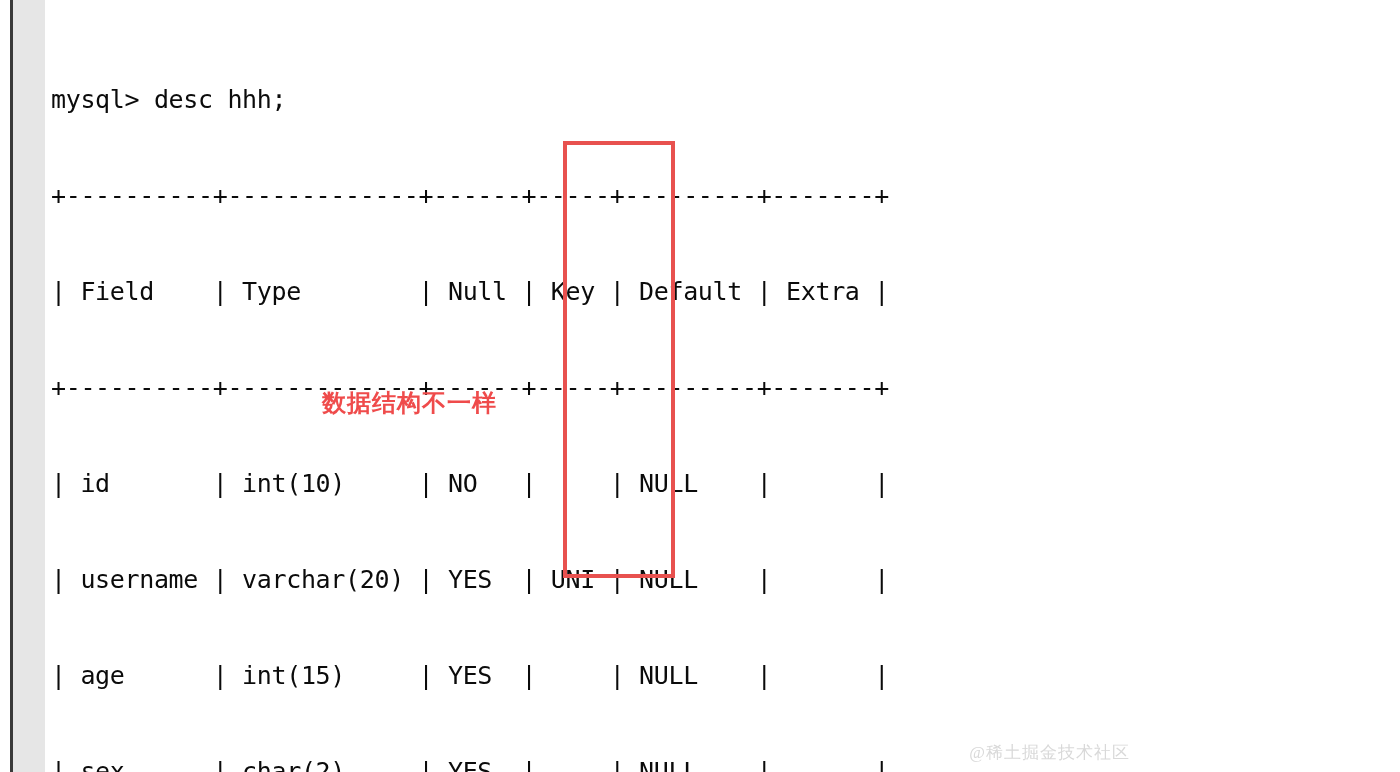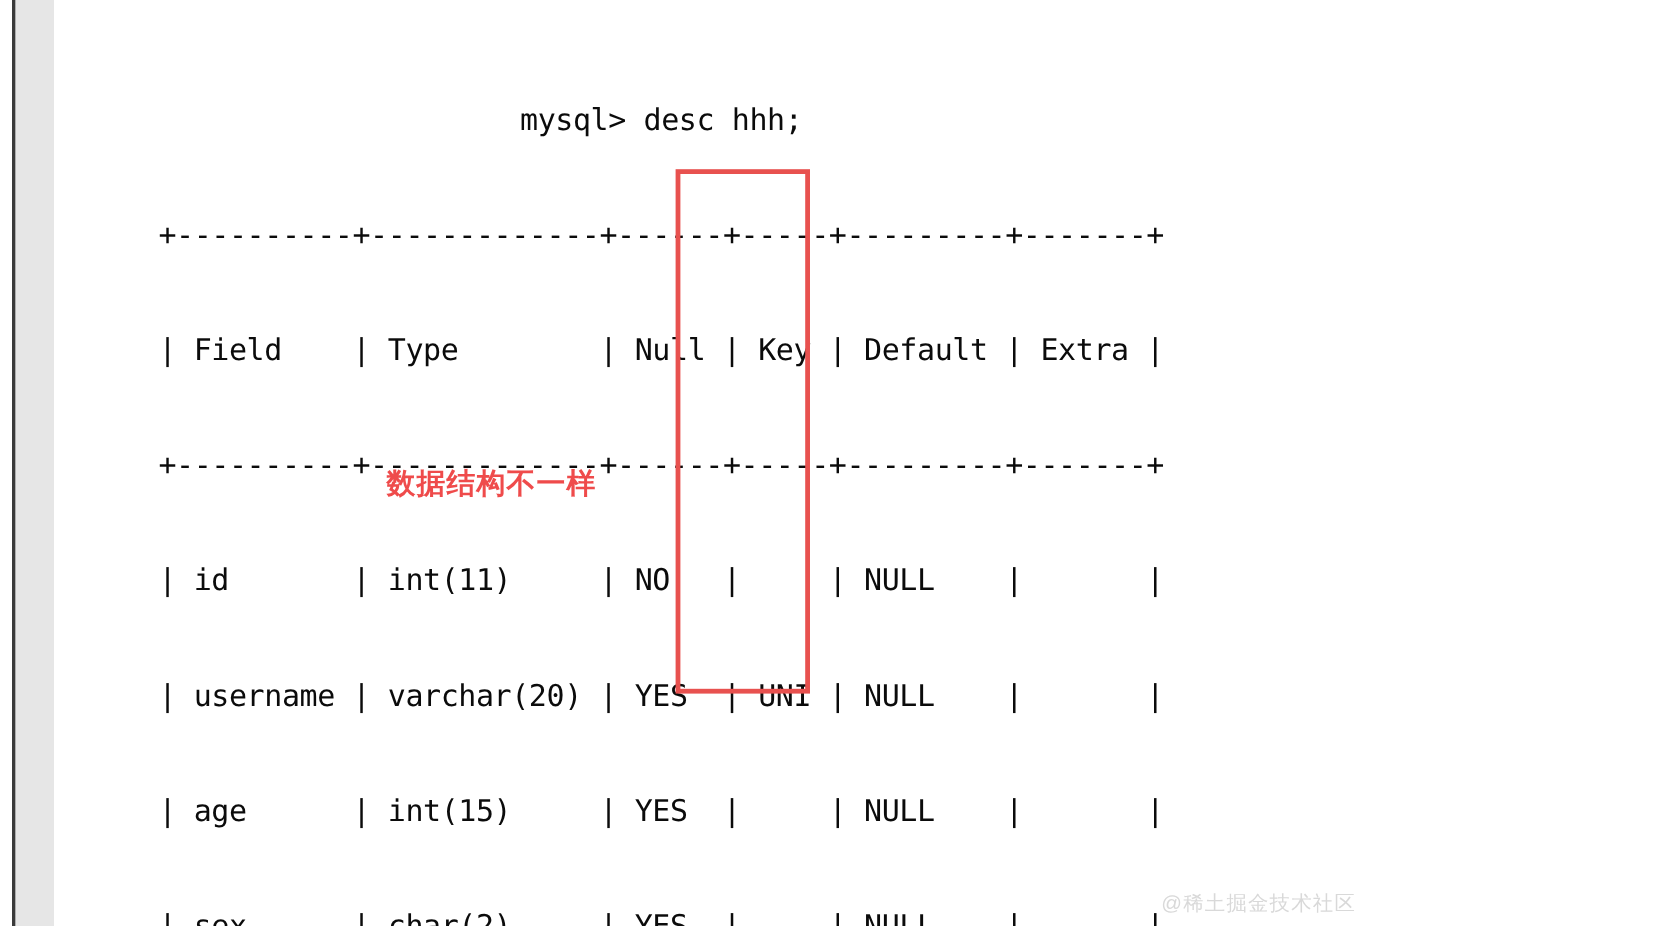--- a/index.html
+++ b/index.html
@@ -7,21 +7,20 @@
     padding: 0;
     background: #ffffff;
   }
   #screen {
     position: relative;
     width: 1144px;
     height: 772px;
     background: #ffffff;
     overflow: hidden;
     font-family: "DejaVu Sans Mono", "Liberation Mono", monospace;
-    text-align: center;
   }
   
   .gutter-white {
     position: absolute;
     left: 0; top: 0;
     width: 10px; height: 772px;
     background: #ffffff;
   }
   .gutter-rule {
     position: absolute;
@@ -76,21 +75,21 @@
     color: #ef4b4b;
     letter-spacing: 1px;
     white-space: nowrap;
     z-index: 4;
   }
   
   #watermark {
     position: absolute;
     right: 14px;
     bottom: 8px;
-    font-family: Liberation Sans, sans-serif;
+    font-family: Liberation Serif, serif;
     font-size: 17px;
     color: #d9d9d9;
     letter-spacing: 1px;
     white-space: nowrap;
     z-index: 5;
   }
 </style>
 </head>
 <body>
 
@@ -98,21 +97,21 @@
 
   <div class="gutter-white"></div>
   <div class="gutter-rule"></div>
   <div class="gutter-gray"></div>
 
   <div id="terminal">
     <div class="line">mysql&gt; desc hhh;</div>
     <div class="line">+----------+-------------+------+-----+---------+-------+</div>
     <div class="line">| Field    | Type        | Null | Key | Default | Extra |</div>
     <div class="line">+----------+-------------+------+-----+---------+-------+</div>
-    <div class="line">| id       | int(11)     | NO   |     | NULL    |       |</div>
+    <div class="line">| id       | int(10)     | NO   |     | NULL    |       |</div>
     <div class="line">| username | varchar(20) | YES  | UNI | NULL    |       |</div>
     <div class="line">| age      | int(15)     | YES  |     | NULL    |       |</div>
     <div class="line">| sex      | char(2)     | YES  |     | NULL    |       |</div>
     
     
     
     
     
     
     

